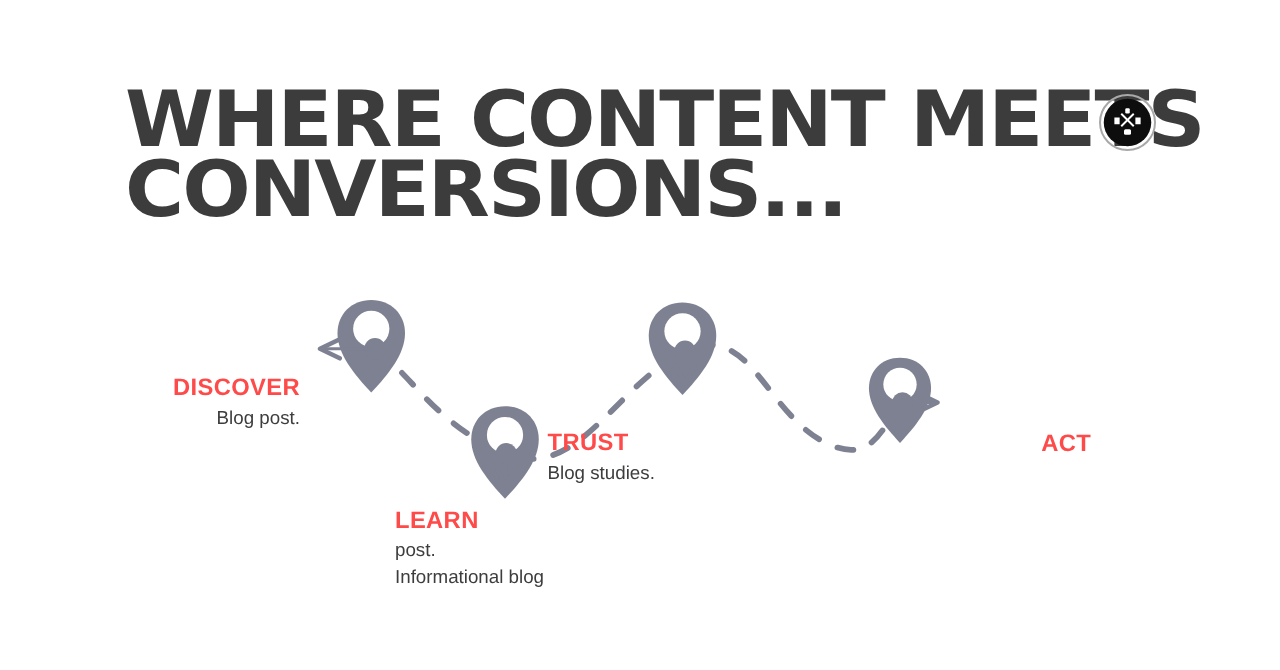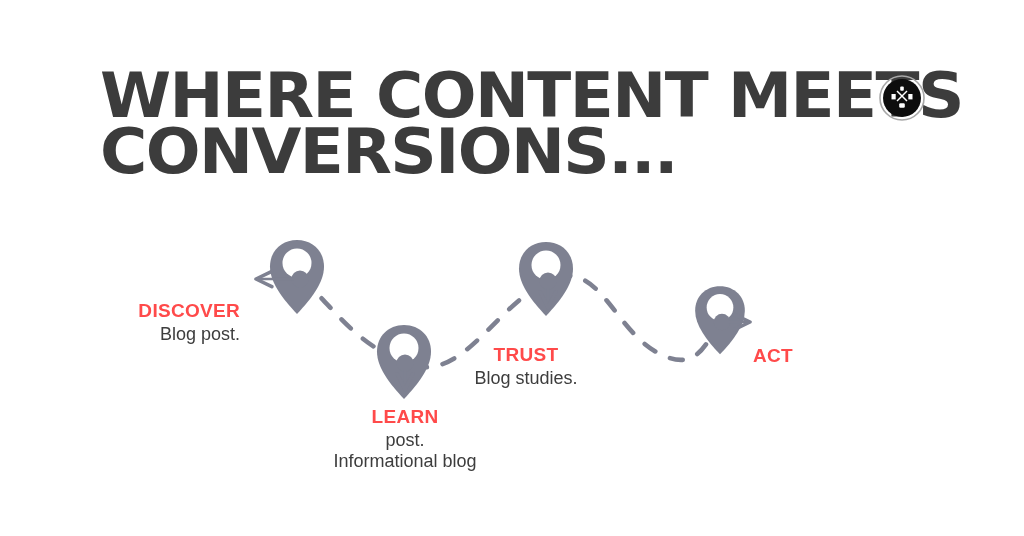--- a/index.html
+++ b/index.html
@@ -67,29 +67,29 @@
     letter-spacing: 0.3px;
     color: #ff4a4a;
     text-transform: uppercase;
     white-space: nowrap;
     line-height: 22px;
     margin-top: 32px;
   }
   .step-desc {
     font-family: "Liberation Sans", sans-serif;
     font-weight: 400;
-    font-size: 18px;
+    font-size: 15px;
     color: #3d3d3d;
     line-height: 21px;
     margin-top: 2px;
   }
 
   .align-right { text-align: right; }
-  .align-center { text-align: center; }
-  .align-left { text-align: left; }
+  .align-center { }
+  .align-left { text-align: center; }
 
   
   #label-discover { left: 18px;  top: 268px; width: 222px; }
   #label-learn    { left: 316px; top: 374px; width: 178px; }
   #label-trust    { left: 438px; top: 312px; width: 176px; }
   #label-act      { left: 753px; top: 313px; width: 200px; }
 </style>
 </head>
 <body>
 

